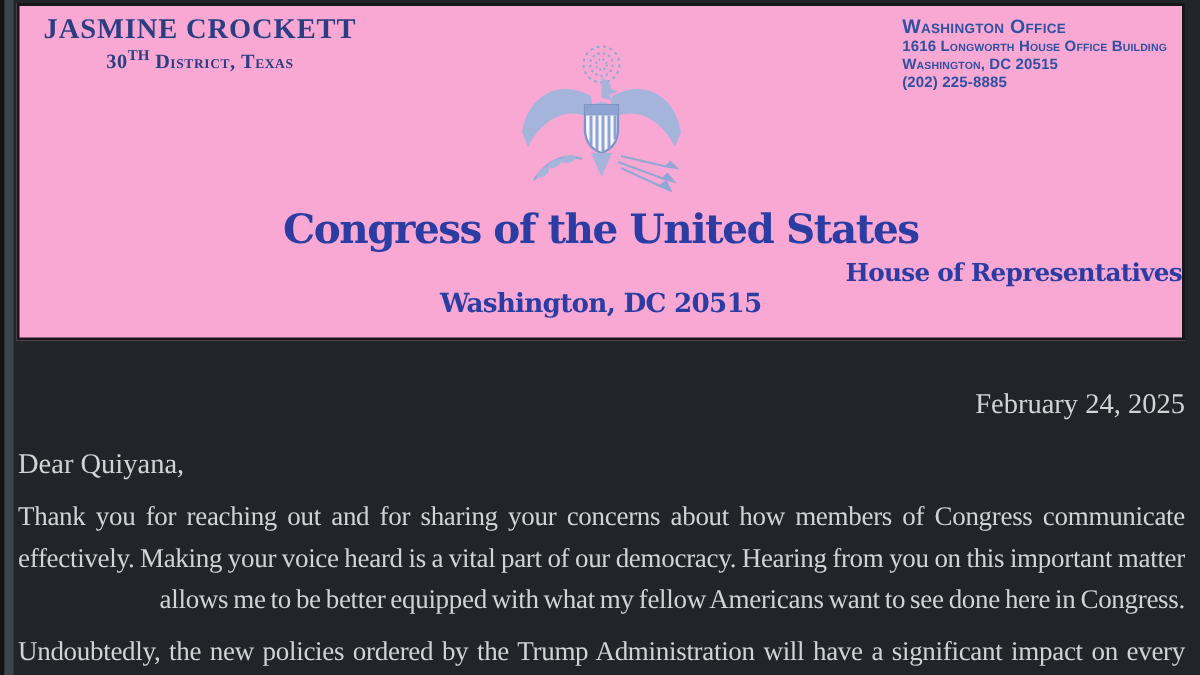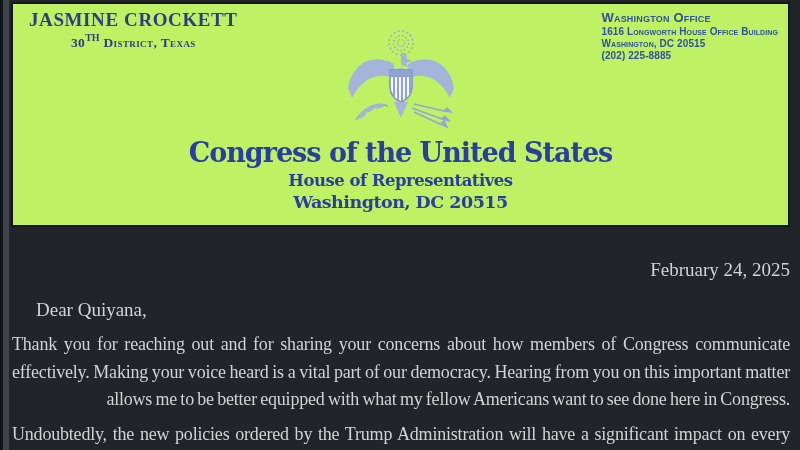--- a/index.html
+++ b/index.html
@@ -10,21 +10,21 @@
     font-family:"Liberation Serif", serif;
   }
 
   
   .edge-black { position:absolute; left:0; top:0; width:3px; height:450px; background:#121418; }
   .edge-scrollbar { position:absolute; left:3px; top:0; width:6px; height:450px; background:#3e444b; }
 
   
   .paper {
     position:absolute; left:11px; top:2px; width:779px; height:225px;
-    background:#bef264; border:2px solid #15171c;
+    background:#f9a8d4; border:2px solid #15171c;
   }
 
   
   .name-block {
     position:absolute; left:16px; top:5px;
     text-align:center; color:#2c3e82;
   }
   .member-name {
     font-family:"Liberation Serif", serif;
     font-weight:bold; font-size:19px; letter-spacing:0.6px;
@@ -47,34 +47,34 @@
 
   
   .center-stack { position:absolute; left:0; top:24px; width:100%; text-align:center; }
   .seal { display:inline-block; line-height:0; }
   .org-title {
     font-family:"DejaVu Serif", serif; font-weight:bold;
     color:#2b3da2; font-size:27px; letter-spacing:-1px; margin-top:1px;
   }
   .chamber {
     font-family:"DejaVu Serif", serif; font-weight:bold;
-    color:#2b3da2; font-size:16.5px; letter-spacing:-0.5px; margin-top:3px;
+    color:#2b3da2; font-size:16.5px; letter-spacing:-0.5px; margin-top:3px;text-align:right;
   }
   .hq {
     font-family:"DejaVu Serif", serif; font-weight:bold;
     color:#2b3da2; font-size:17.5px; letter-spacing:-0.5px; margin-top:2px;
   }
 
   
   .letter-body {
     position:absolute; left:12px; top:256px; width:778px;
     color:#d3d3d5;
   }
   .date-line  { text-align:right; font-size:19px; line-height:28px; }
-  .salutation { margin-top:12px; font-size:19px; line-height:28px;margin-left:24px; }
+  .salutation { margin-top:12px; font-size:19px; line-height:28px; }
   .para {
     margin-top:7px; font-size:18px; line-height:27.5px;
     letter-spacing:-0.2px; word-spacing:-1px;
   }
   .jline      { display:block; text-align:justify; text-align-last:justify; }
   .jline-last { display:block; text-align:right; }
 </style>
 </head>
 <body>
 

